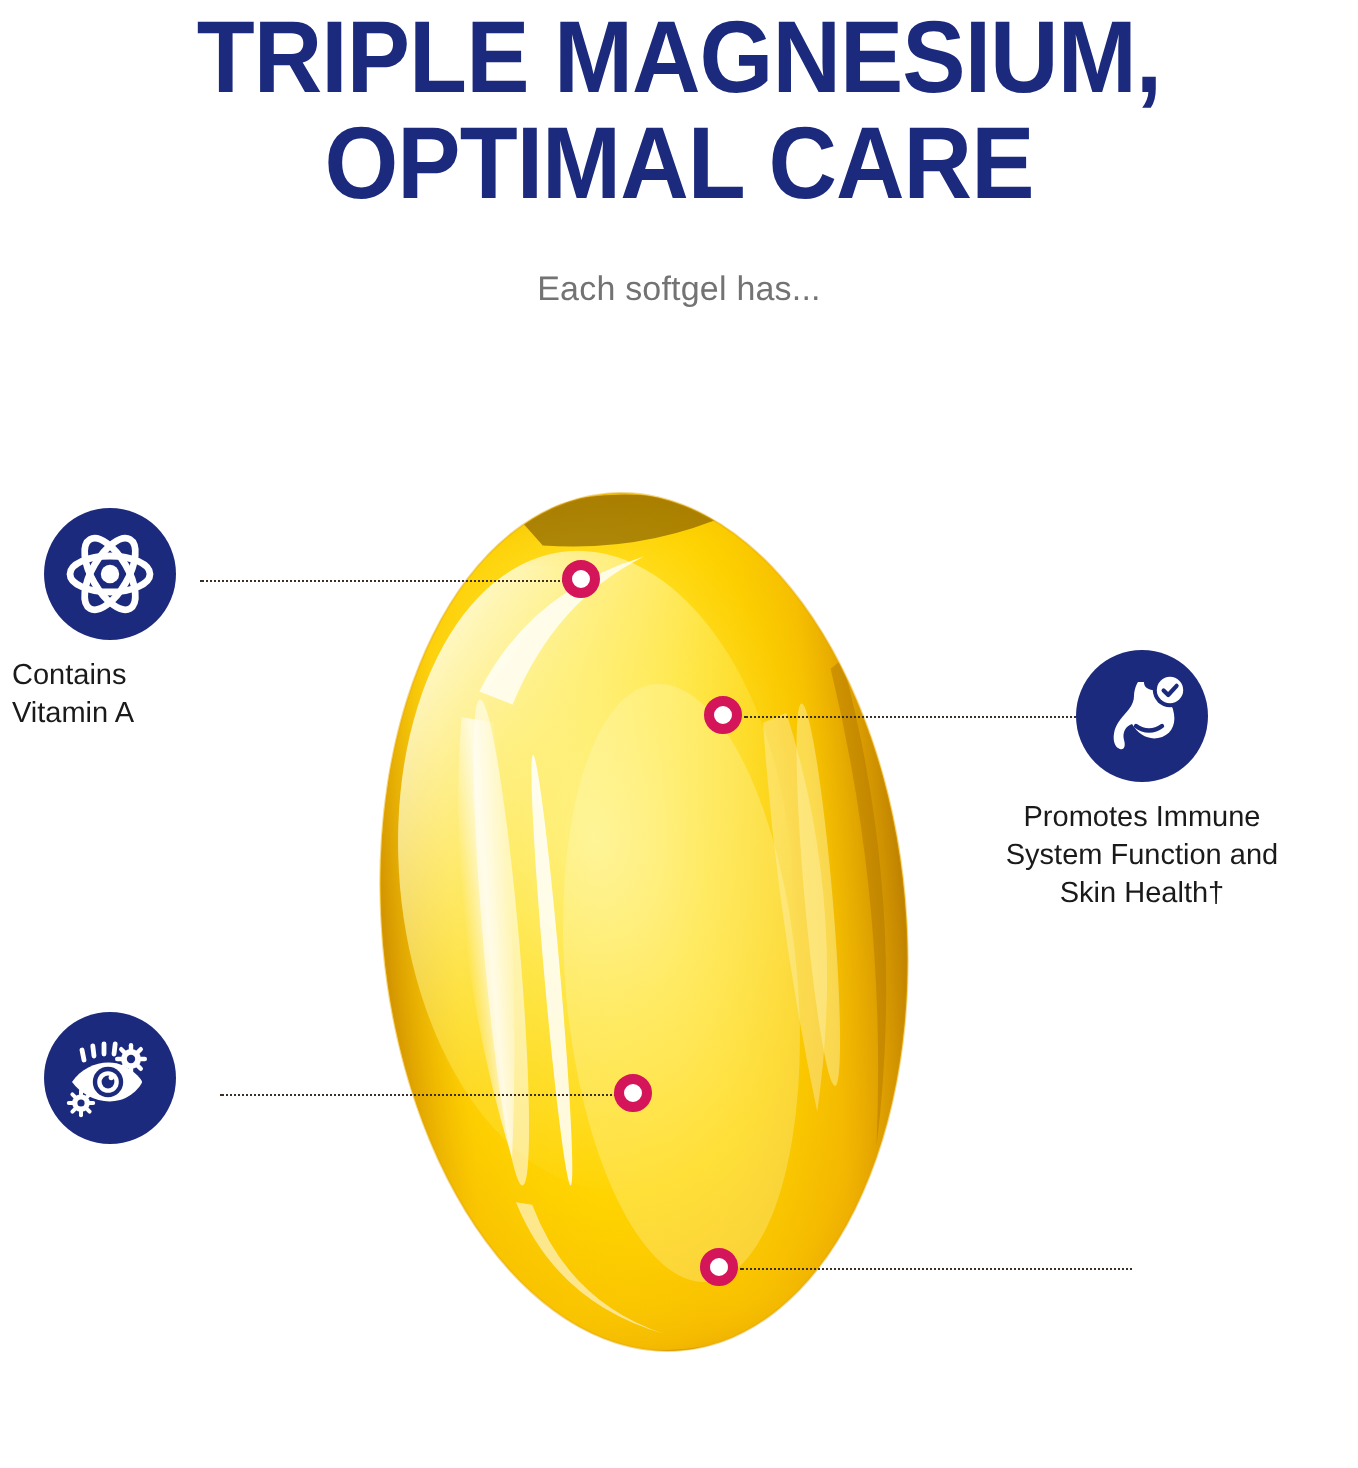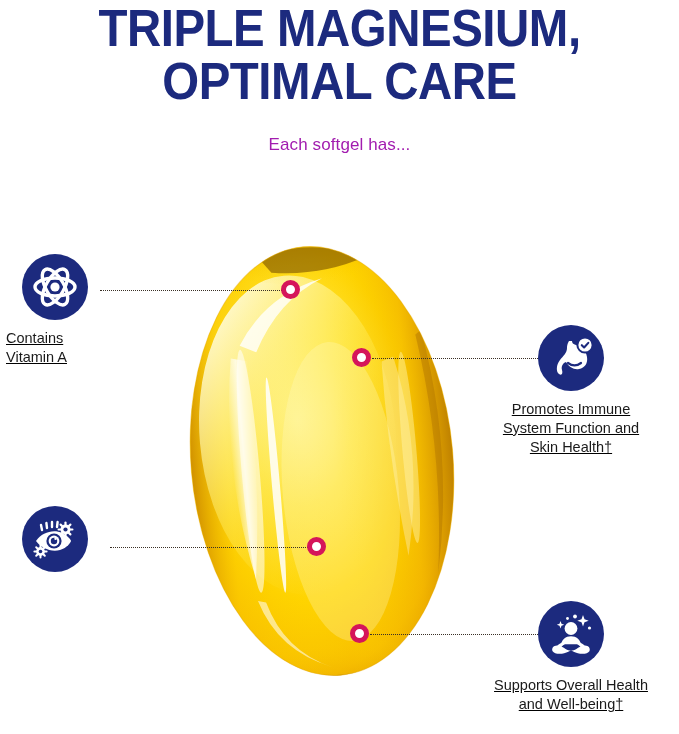--- a/index.html
+++ b/index.html
@@ -24,21 +24,21 @@
     line-height:53px;
     letter-spacing:-0.5px;
     transform:scaleX(0.93);
     transform-origin:50% 0;
   }
   .headline .l1,.headline .l2{display:block;white-space:nowrap;}
 
   .subtitle{
     position:absolute;left:0;top:135px;width:679px;
     text-align:center;
-    color:#a21caf;
+    color:#737373;
     font-size:17px;
     letter-spacing:0.1px;
   }
 
   
   .softgel-wrap{
     position:absolute;
     left:188px;top:243px;
     width:268px;height:436px;
   }
@@ -59,21 +59,21 @@
 
   
   .connector{
     position:absolute;
     height:0;
     border-top:1.4px dotted #3a3026;
     z-index:20;
   }
 
   
-  .feature{position:absolute;z-index:45;text-decoration:underline;}
+  .feature{position:absolute;z-index:45;}
   .badge{
     width:66px;height:66px;border-radius:50%;
     background:#1c2a7e;
     position:relative;
     display:block;
   }
   .badge svg{position:absolute;left:0;top:0;width:66px;height:66px;}
   .feat-label{
     margin-top:9px;
     font-size:14.5px;
@@ -283,52 +283,14 @@
             <line x1="21.3" y1="48.3" x2="22.8" y2="49.8"></line>
             <line x1="22.8" y1="41.2" x2="21.3" y2="42.7"></line>
             <line x1="15.7" y1="48.3" x2="14.2" y2="49.8"></line>
           </g>
           <circle cx="18.5" cy="45.5" r="1.8" fill="#1c2a7e"></circle>
         </g>
       </svg>
     </div>
   </div>
 
-  <div class="feature right" id="feature-wellbeing">
-    <div class="badge">
-      <svg viewBox="0 0 66 66">
-
-        <g fill="#ffffff">
-          <path d="M45 14 L46.5 18.2 L50.7 19.7 L46.5 21.2 L45 25.4 L43.5 21.2 L39.3 19.7 L43.5 18.2 Z"></path>
-          <path d="M22.5 20 L23.5 22.7 L26.2 23.7 L23.5 24.7 L22.5 27.4 L21.5 24.7 L18.8 23.7 L21.5 22.7 Z"></path>
-          <circle cx="37" cy="15.5" r="1.9"></circle>
-          <circle cx="29.5" cy="17.5" r="1.4"></circle>
-          <circle cx="51.5" cy="27" r="1.6"></circle>
-        </g>
-
-        <circle cx="33" cy="27.5" r="6.4" fill="#ffffff"></circle>
-
-        <path d="M33 35.2
-                 C27.6 35.2 23.8 38.6 23.2 43.2
-                 L42.8 43.2
-                 C42.2 38.6 38.4 35.2 33 35.2 Z" fill="#ffffff"></path>
-
-        <path d="M19 44.5
-                 C15.4 44.5 13.2 47.6 14.6 50.2
-                 C16 52.6 21.2 53.4 26.2 52.2
-                 C29.4 51.4 31.6 50.2 33 49
-                 C34.4 50.2 36.6 51.4 39.8 52.2
-                 C44.8 53.4 50 52.6 51.4 50.2
-                 C52.8 47.6 50.6 44.5 47 44.5
-                 C43.2 44.5 40.6 46.6 38.4 48
-                 C36.6 49.2 34.6 49.6 33 49.6
-                 C31.4 49.6 29.4 49.2 27.6 48
-                 C25.4 46.6 22.8 44.5 19 44.5 Z" fill="#ffffff"></path>
-
-        <path d="M24 41.5 C20.6 42.8 18.6 45 18.2 47.2 L22.6 47.2 C23.4 45.4 25 44 26.8 43.4 Z" fill="#ffffff"></path>
-        <path d="M42 41.5 C45.4 42.8 47.4 45 47.8 47.2 L43.4 47.2 C42.6 45.4 41 44 39.2 43.4 Z" fill="#ffffff"></path>
-      </svg>
-    </div>
-    <div class="feat-label">Supports Overall Health
-and Well-being†</div>
-  </div>
 
 </div>
 
 </body></html>

